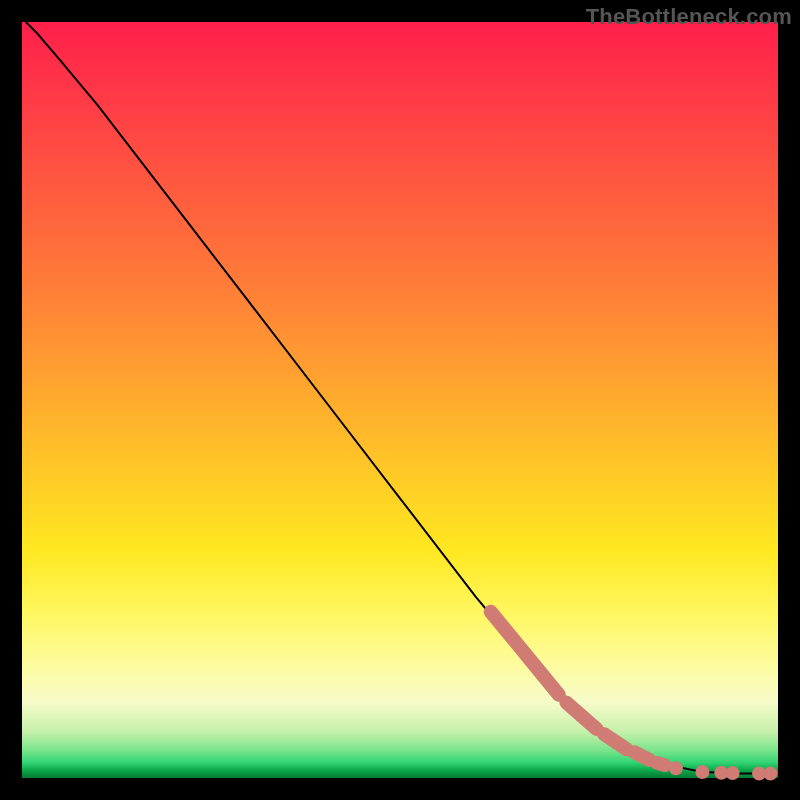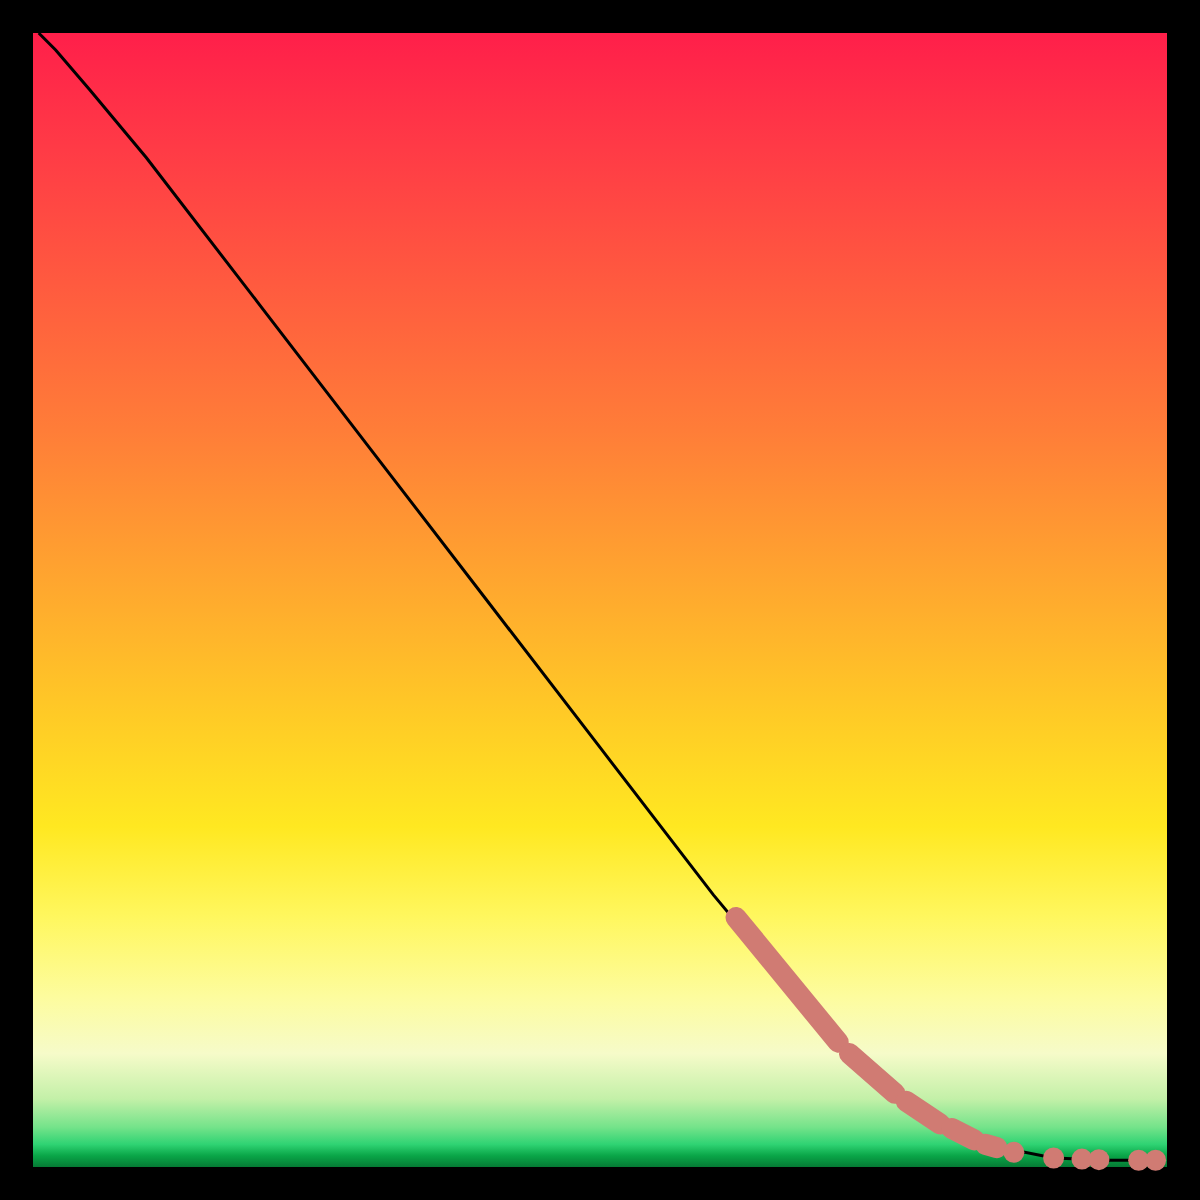--- a/index.html
+++ b/index.html
@@ -75,20 +75,21 @@
   }
   .dot {
     fill: #d07b73;
     stroke: none;
   }
 </style>
 </head>
 <body>
 
 <div class="container">
+  <div class="watermark">TheBottleneck.com</div>
 
   <div class="plot-area"></div>
 
   <svg class="overlay" viewBox="0 0 756 756" preserveAspectRatio="none">
     <path id="curve-path" class="curve" d="M3.8 0.0 L15.1 11.3 L37.8 37.8 L75.6 83.2 L151.2 181.4 L226.8 279.7 L302.4 378.0 L378.0 476.3 L453.6 574.6 L491.4 619.9 L529.2 665.3 L567.0 699.3 L604.8 725.8 L642.6 742.4 L680.4 750.0 L718.2 751.5 L752.2 751.5"></path>
     <g id="segments-group">
         <line x1="468.7" y1="589.7" x2="536.8" y2="672.8" class="segment"></line>
         <line x1="544.3" y1="680.4" x2="574.6" y2="706.9" class="segment"></line>
         <line x1="582.1" y1="712.2" x2="604.8" y2="727.3" class="segment"></line>
         <line x1="612.4" y1="730.3" x2="627.5" y2="737.9" class="segment"></line>

